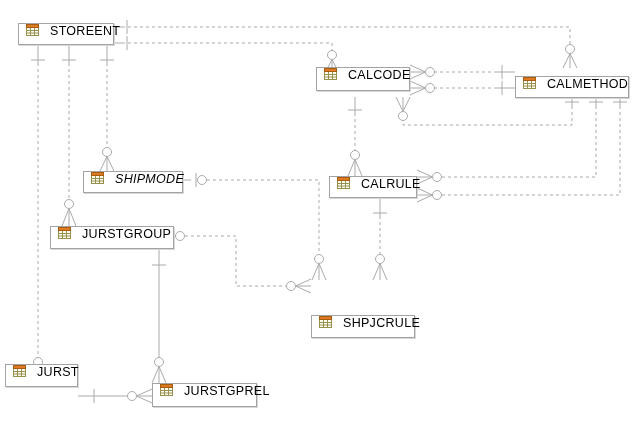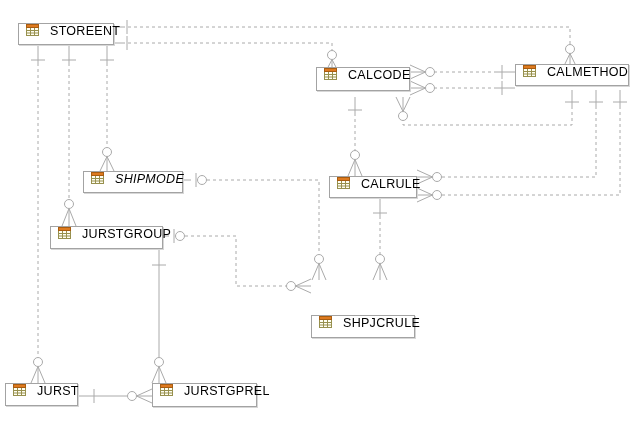--- a/index.html
+++ b/index.html
@@ -202,21 +202,21 @@
             <rect x="0.5" y="3.5" width="12" height="8" fill="#fffef2" stroke="#97904e"></rect>
             <line x1="4.5" y1="3.5" x2="4.5" y2="11.5" stroke="#97904e"></line>
             <line x1="8.5" y1="3.5" x2="8.5" y2="11.5" stroke="#97904e"></line>
             <line x1="0.5" y1="6.5" x2="12.5" y2="6.5" stroke="#97904e"></line>
             <line x1="0.5" y1="9" x2="12.5" y2="9" stroke="#97904e"></line>
             <rect x="0.5" y="0.5" width="12" height="3" fill="#de7a1f" stroke="#a85c10"></rect>
           </svg>
         </span>
         <span class="lbl">CALCODE</span>
       </div>
-      <div class="entity" style="left: 515px; top: 64px; width: 114px; height: 22px;">
+      <div class="entity" style="left: 515px; top: 76px; width: 114px; height: 22px;">
         <span class="ico">
           <svg width="13" height="12" viewBox="0 0 13 12">
             <rect x="0.5" y="3.5" width="12" height="8" fill="#fffef2" stroke="#97904e"></rect>
             <line x1="4.5" y1="3.5" x2="4.5" y2="11.5" stroke="#97904e"></line>
             <line x1="8.5" y1="3.5" x2="8.5" y2="11.5" stroke="#97904e"></line>
             <line x1="0.5" y1="6.5" x2="12.5" y2="6.5" stroke="#97904e"></line>
             <line x1="0.5" y1="9" x2="12.5" y2="9" stroke="#97904e"></line>
             <rect x="0.5" y="0.5" width="12" height="3" fill="#de7a1f" stroke="#a85c10"></rect>
           </svg>
         </span>
@@ -241,21 +241,21 @@
             <rect x="0.5" y="3.5" width="12" height="8" fill="#fffef2" stroke="#97904e"></rect>
             <line x1="4.5" y1="3.5" x2="4.5" y2="11.5" stroke="#97904e"></line>
             <line x1="8.5" y1="3.5" x2="8.5" y2="11.5" stroke="#97904e"></line>
             <line x1="0.5" y1="6.5" x2="12.5" y2="6.5" stroke="#97904e"></line>
             <line x1="0.5" y1="9" x2="12.5" y2="9" stroke="#97904e"></line>
             <rect x="0.5" y="0.5" width="12" height="3" fill="#de7a1f" stroke="#a85c10"></rect>
           </svg>
         </span>
         <span class="lbl">CALRULE</span>
       </div>
-      <div class="entity" style="left: 50px; top: 226px; width: 113px; height: 23px;">
+      <div class="entity" style="left: 50px; top: 226px; width: 124px; height: 23px;">
         <span class="ico">
           <svg width="13" height="12" viewBox="0 0 13 12">
             <rect x="0.5" y="3.5" width="12" height="8" fill="#fffef2" stroke="#97904e"></rect>
             <line x1="4.5" y1="3.5" x2="4.5" y2="11.5" stroke="#97904e"></line>
             <line x1="8.5" y1="3.5" x2="8.5" y2="11.5" stroke="#97904e"></line>
             <line x1="0.5" y1="6.5" x2="12.5" y2="6.5" stroke="#97904e"></line>
             <line x1="0.5" y1="9" x2="12.5" y2="9" stroke="#97904e"></line>
             <rect x="0.5" y="0.5" width="12" height="3" fill="#de7a1f" stroke="#a85c10"></rect>
           </svg>
         </span>
@@ -267,21 +267,21 @@
             <rect x="0.5" y="3.5" width="12" height="8" fill="#fffef2" stroke="#97904e"></rect>
             <line x1="4.5" y1="3.5" x2="4.5" y2="11.5" stroke="#97904e"></line>
             <line x1="8.5" y1="3.5" x2="8.5" y2="11.5" stroke="#97904e"></line>
             <line x1="0.5" y1="6.5" x2="12.5" y2="6.5" stroke="#97904e"></line>
             <line x1="0.5" y1="9" x2="12.5" y2="9" stroke="#97904e"></line>
             <rect x="0.5" y="0.5" width="12" height="3" fill="#de7a1f" stroke="#a85c10"></rect>
           </svg>
         </span>
         <span class="lbl">SHPJCRULE</span>
       </div>
-      <div class="entity" style="left: 5px; top: 383px; width: 73px; height: 23px;">
+      <div class="entity" style="left: 5px; top: 364px; width: 73px; height: 23px;">
         <span class="ico">
           <svg width="13" height="12" viewBox="0 0 13 12">
             <rect x="0.5" y="3.5" width="12" height="8" fill="#fffef2" stroke="#97904e"></rect>
             <line x1="4.5" y1="3.5" x2="4.5" y2="11.5" stroke="#97904e"></line>
             <line x1="8.5" y1="3.5" x2="8.5" y2="11.5" stroke="#97904e"></line>
             <line x1="0.5" y1="6.5" x2="12.5" y2="6.5" stroke="#97904e"></line>
             <line x1="0.5" y1="9" x2="12.5" y2="9" stroke="#97904e"></line>
             <rect x="0.5" y="0.5" width="12" height="3" fill="#de7a1f" stroke="#a85c10"></rect>
           </svg>
         </span>

